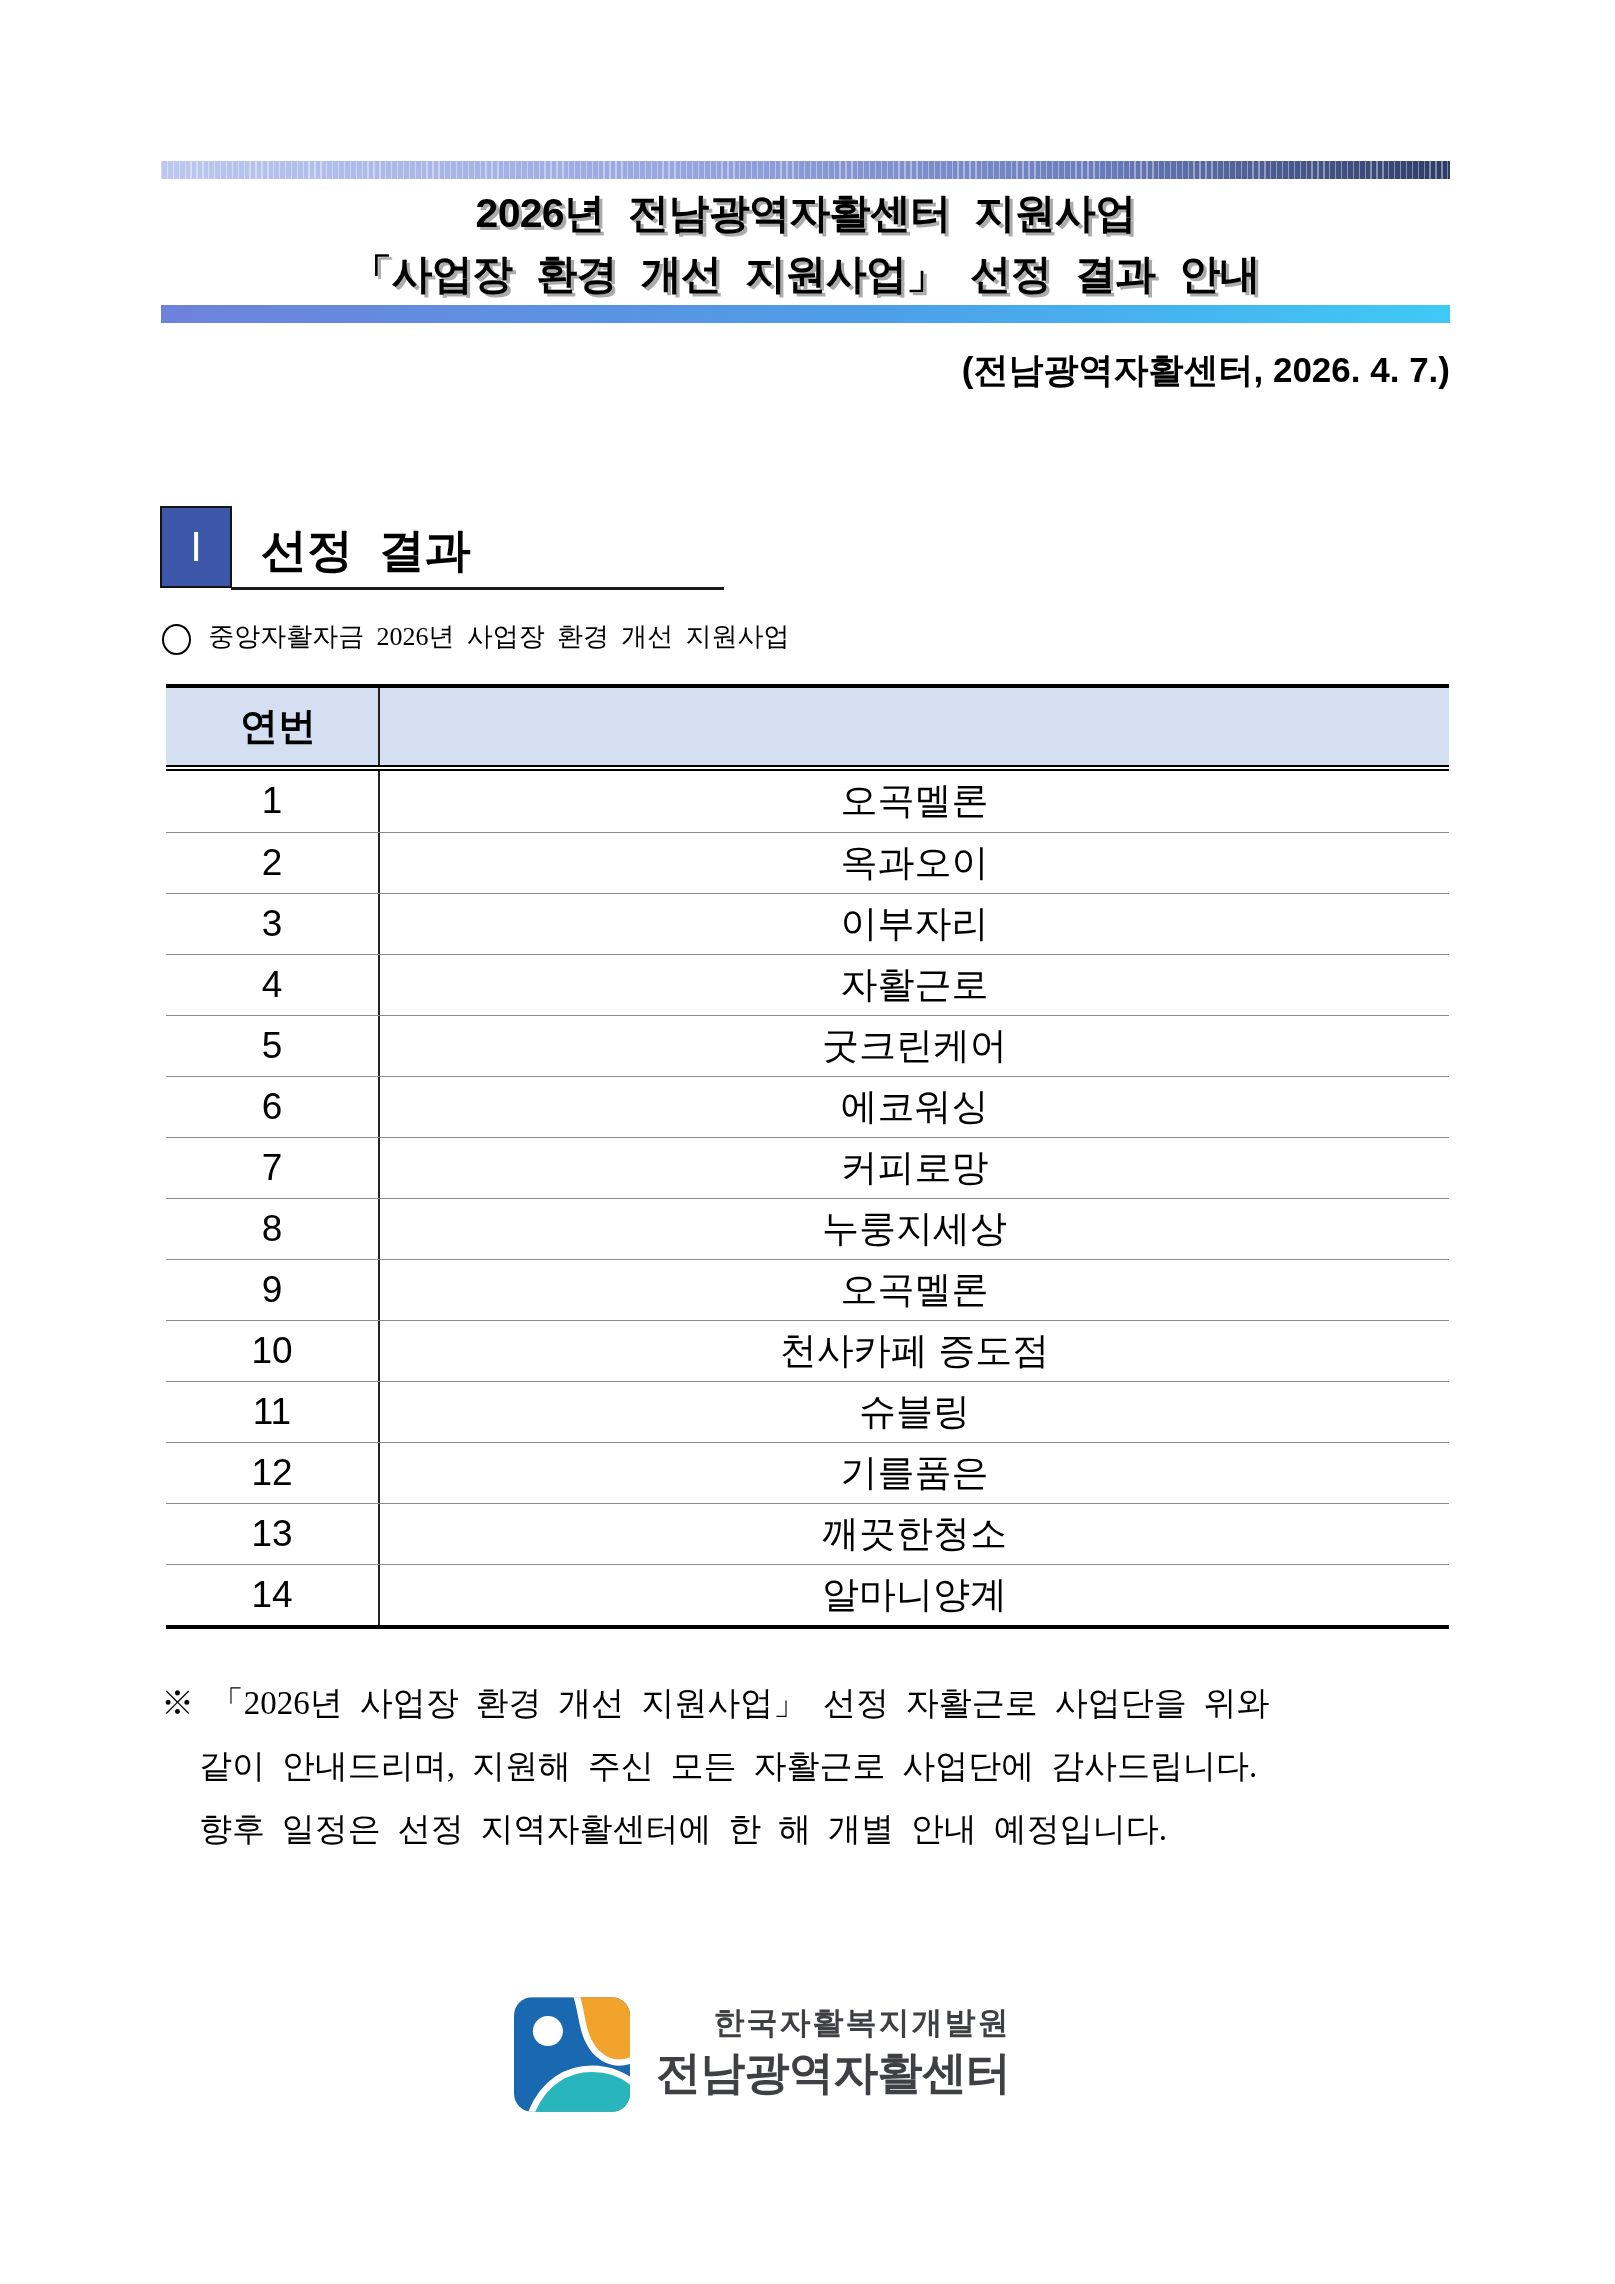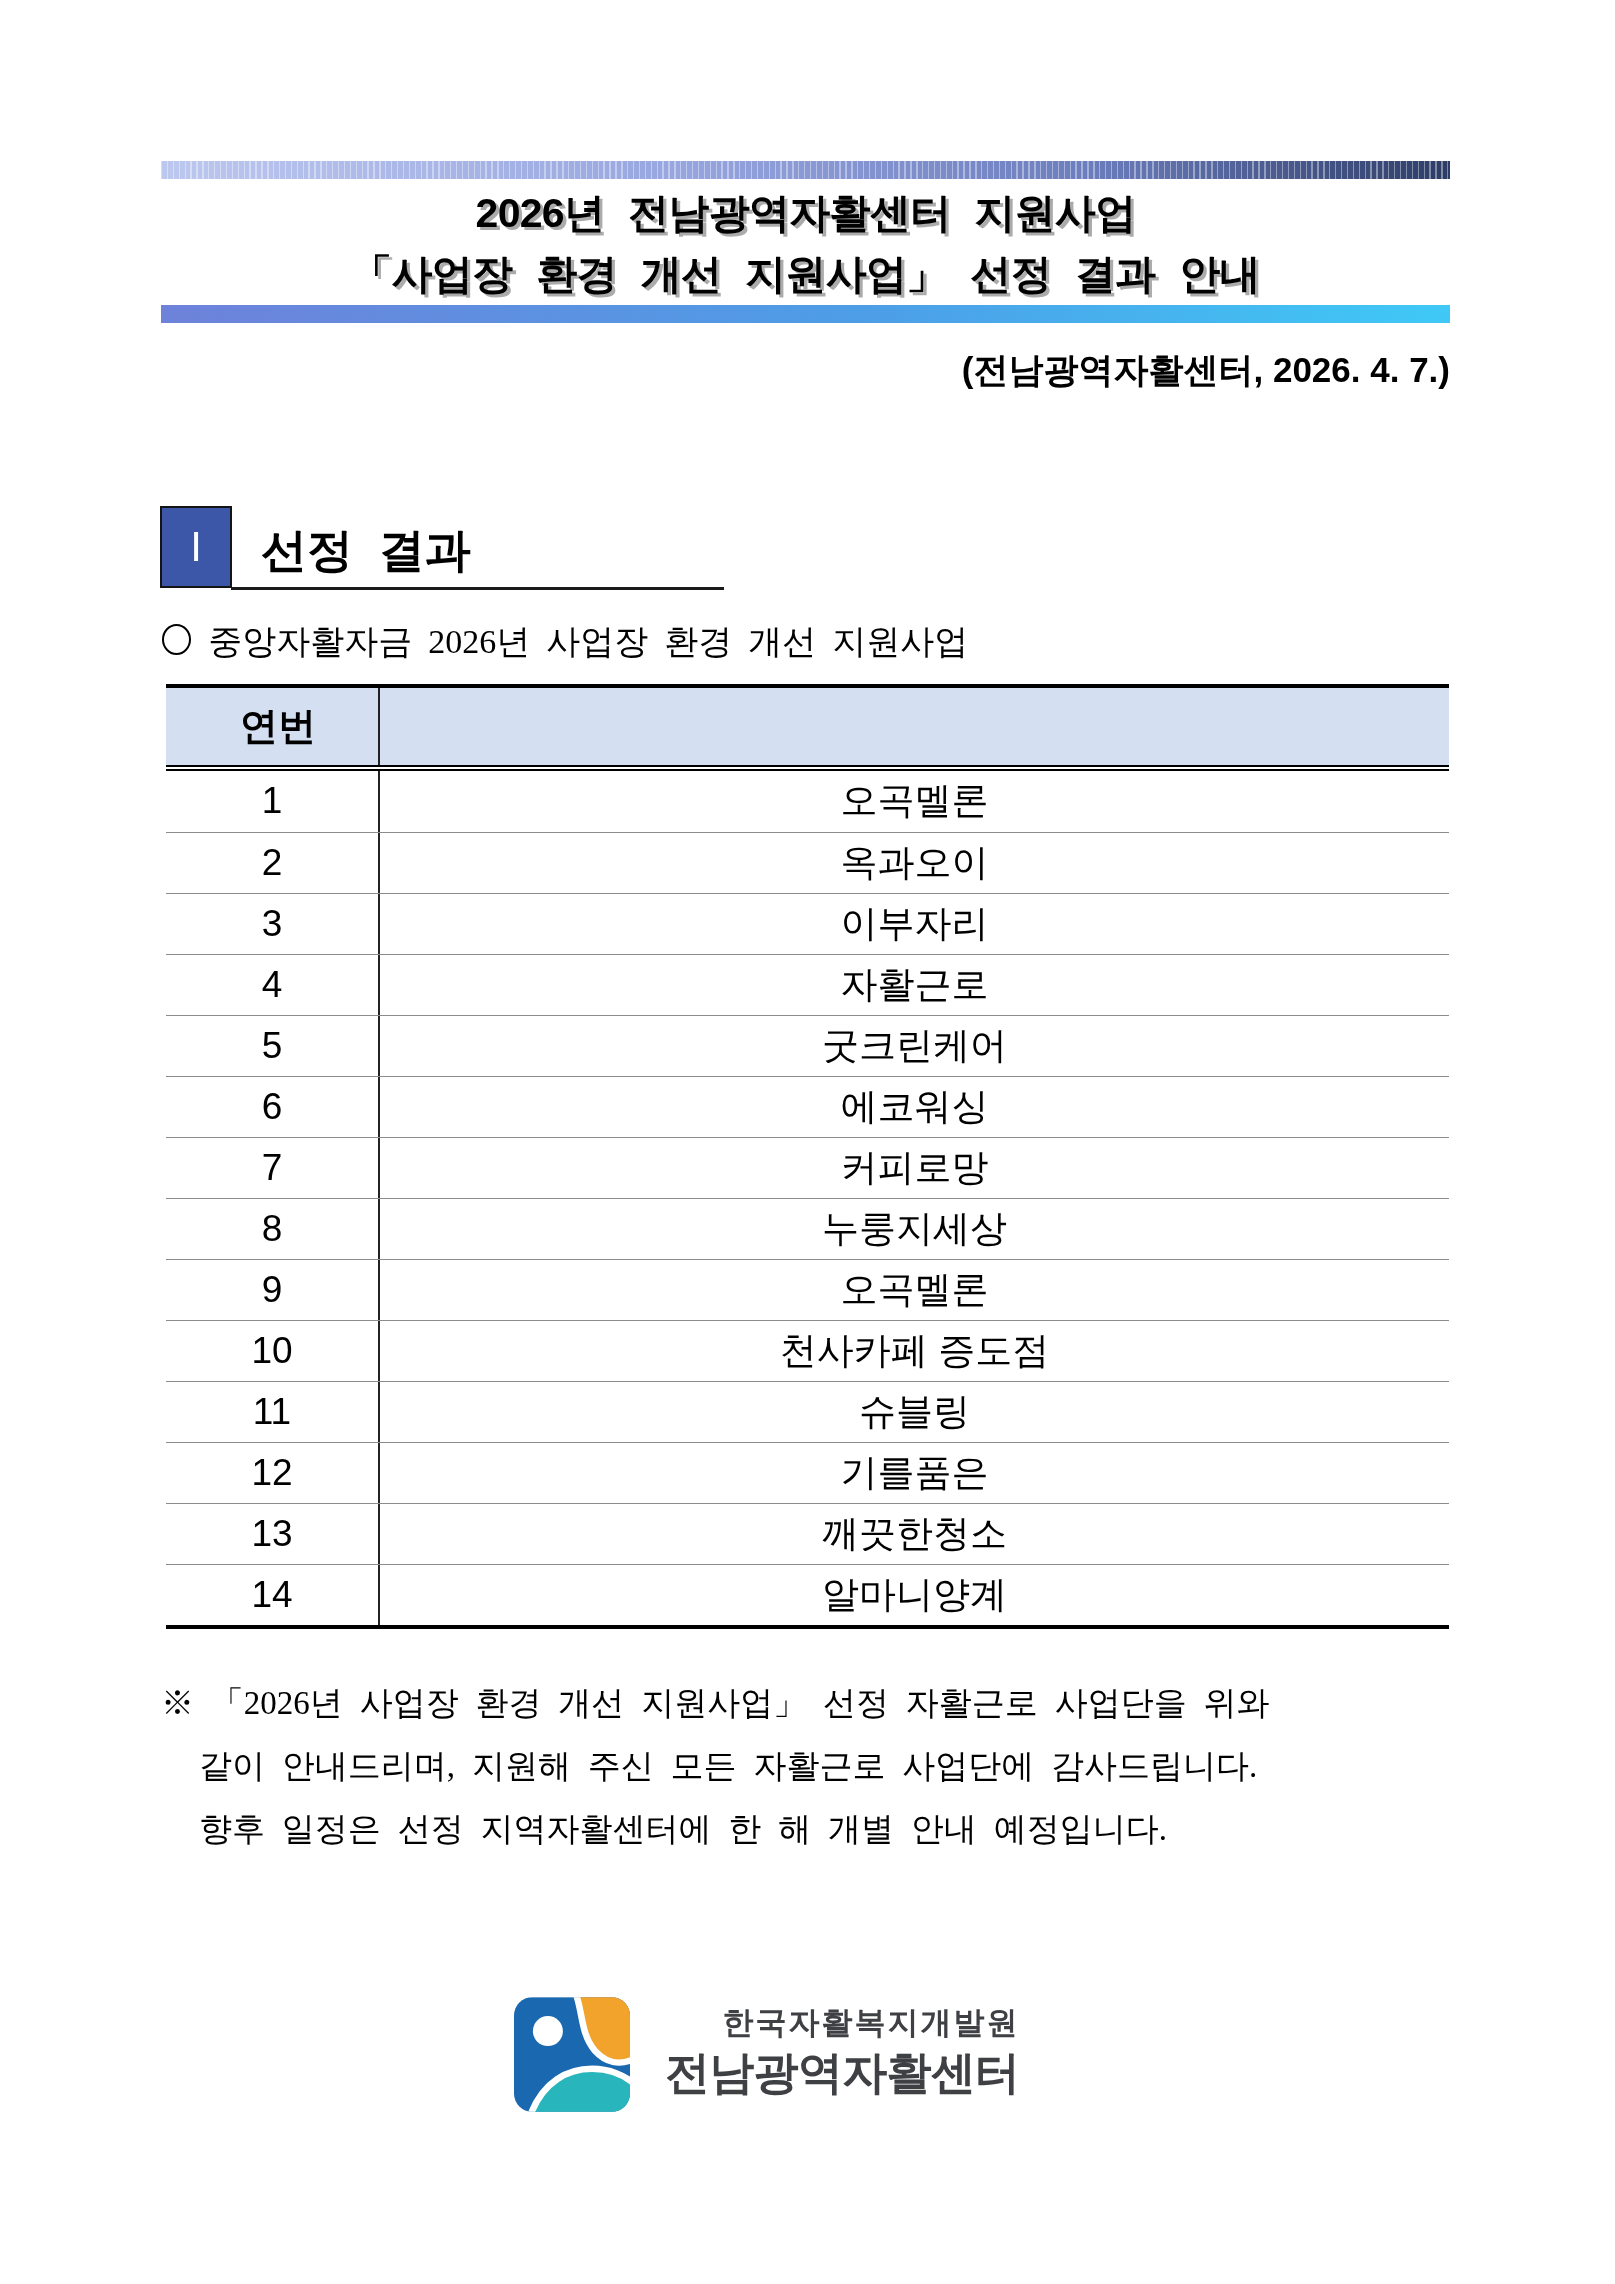--- a/index.html
+++ b/index.html
@@ -69,21 +69,21 @@
   .section-underline {
     position: absolute; left: 231px; top: 587px;
     width: 493px; height: 2.6px; background: #1a1a1a;
   }
 
   
   .bullet-line {
     position: absolute; left: 161px; top: 619px;
     display: flex; align-items: flex-start;
     font-family: "Liberation Serif", serif;
-    font-size: 34px; word-spacing: 0.22em;
+    font-size: 26px; word-spacing: 0.22em;
     white-space: nowrap;
   }
   .circle-bullet {
     width: 29px; height: 31px;
     border: 2.6px solid #000; border-radius: 50%;
     margin: 5.2px 17px 0 1.3px;
     flex: 0 0 auto;
   }
 
   
@@ -116,21 +116,21 @@
     white-space: nowrap;
   }
   .footnote-line-indent { padding-left: 38px; }
 
   
   .logo-footer {
     position: absolute; left: 514px; top: 1997px;
     display: flex; align-items: center;
   }
   .logo-mark { width: 116px; height: 115px; flex: 0 0 auto; }
-  .logo-text-col { margin-left: 35px; display: flex; flex-direction: column; }
+  .logo-text-col { margin-left: 26px; display: flex; flex-direction: column; }
   .logo-org-small {
     text-align: right;
     font-size: 31px; font-weight: 700; letter-spacing: 2px;
     color: #3f4043; line-height: 35px;
   }
   .logo-org-large {
     font-size: 45px; font-weight: 700; letter-spacing: -0.7px;
     color: #3f4043; line-height: 65px;
   }
 </style>

